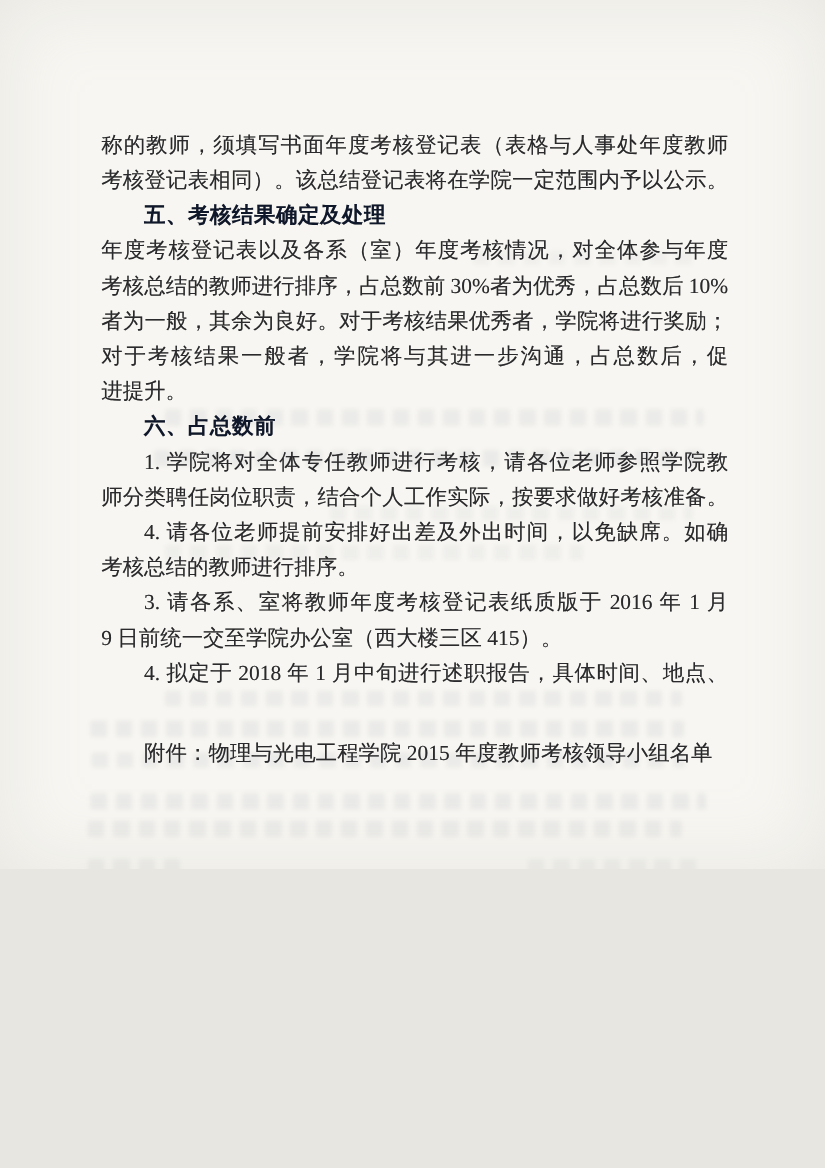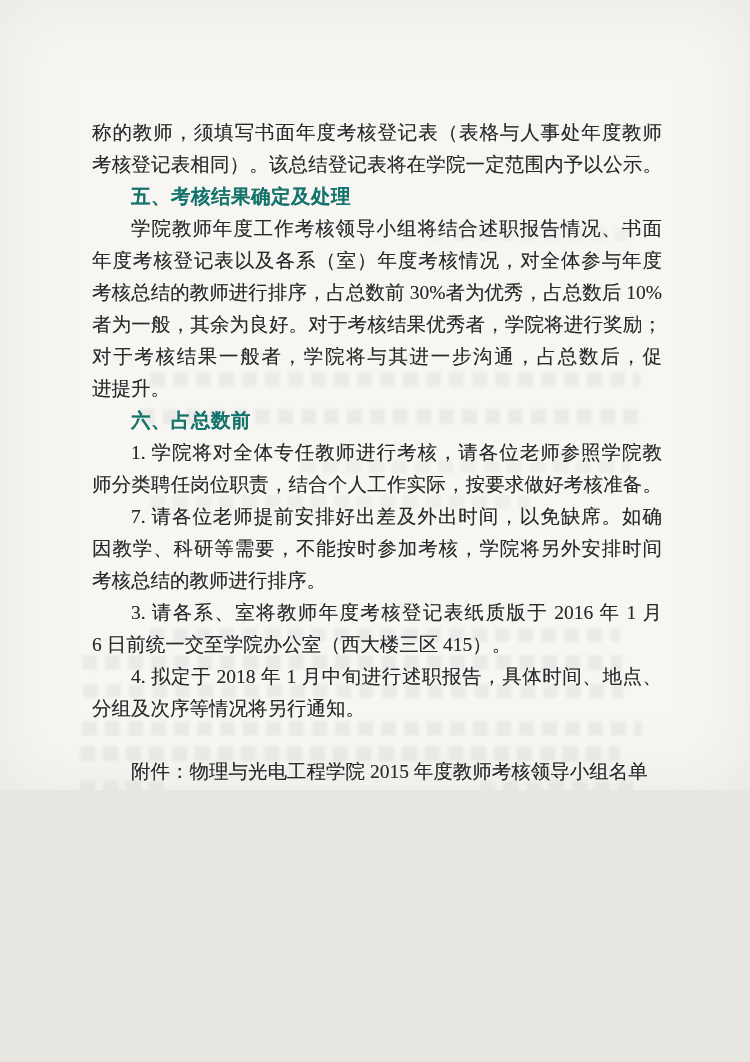--- a/index.html
+++ b/index.html
@@ -17,24 +17,24 @@
   
   .body{
     position:absolute;left:92px;top:117px;width:570px;
     font-size:19.5px;line-height:32px;
     text-shadow:0 0 .3px rgba(40,40,40,.45);
   }
   .line{overflow:hidden;text-align:left;white-space:nowrap;}
   .line.stretch{text-align:justify;text-align-last:justify;white-space:normal;}
   .line.indent{text-indent:39px;}
   .line.heading{
-    font-family:Liberation Serif, serif;
-    font-weight:700;letter-spacing:.5px;color:#0f766e;
+    font-family:Liberation Mono, monospace;
+    font-weight:700;letter-spacing:.5px;color:#0f172a;
   }
-  .line.gap{margin-top:31px;}
+  .line.gap{margin-top:41px;}
   
   .signature{
     position:absolute;left:433px;top:851px;width:196px;
     text-align:center;text-shadow:0 0 .3px rgba(40,40,40,.45);
   }
   .sig-org{font-size:20.5px;line-height:28px;letter-spacing:.5px;}
   .sig-date{font-size:16px;line-height:28px;margin-top:6px;letter-spacing:.5px;}
   
   .seal{
     position:absolute;left:485px;top:826px;width:130px;height:130px;
@@ -88,36 +88,33 @@
   <div class="ghost" style="left:120px;top:845px;width:150px;height:13px;opacity:.10;"></div>
   <div class="ghost" style="left:125px;top:875px;width:340px;height:15px;opacity:.10;"></div>
   <div class="ghost" style="left:125px;top:907px;width:320px;height:15px;opacity:.09;"></div>
   <div class="blob" style="left:45px;top:898px;width:36px;height:32px;"></div>
   <div class="red-ghost" style="left:614px;top:846px;width:48px;height:88px;opacity:.16;"></div>
 
   <div class="body">
       <div class="line stretch">称的教师，须填写书面年度考核登记表（表格与人事处年度教师</div>
       <div class="line stretch">考核登记表相同）。该总结登记表将在学院一定范围内予以公示。</div>
       <div class="line indent heading">五、考核结果确定及处理</div>
-      <div class="line indent stretch">学院教师年度工作考核领导小组将结合述职报告情况、书面</div>
       <div class="line stretch">年度考核登记表以及各系（室）年度考核情况，对全体参与年度</div>
       <div class="line stretch">考核总结的教师进行排序，占总数前 30%者为优秀，占总数后 10%</div>
       <div class="line stretch">者为一般，其余为良好。对于考核结果优秀者，学院将进行奖励；</div>
       <div class="line stretch">对于考核结果一般者，学院将与其进一步沟通，占总数后，促</div>
       <div class="line">进提升。</div>
       <div class="line indent heading">六、占总数前</div>
       <div class="line indent stretch">1. 学院将对全体专任教师进行考核，请各位老师参照学院教</div>
       <div class="line stretch">师分类聘任岗位职责，结合个人工作实际，按要求做好考核准备。</div>
-      <div class="line indent stretch">7. 请各位老师提前安排好出差及外出时间，以免缺席。如确</div>
-      <div class="line stretch">因教学、科研等需要，不能按时参加考核，学院将另外安排时间</div>
+      <div class="line indent stretch">4. 请各位老师提前安排好出差及外出时间，以免缺席。如确</div>
       <div class="line">考核总结的教师进行排序。</div>
       <div class="line indent stretch">3. 请各系、室将教师年度考核登记表纸质版于 2016 年 1 月</div>
-      <div class="line">6 日前统一交至学院办公室（西大楼三区 415）。</div>
+      <div class="line">9 日前统一交至学院办公室（西大楼三区 415）。</div>
       <div class="line indent stretch">4. 拟定于 2018 年 1 月中旬进行述职报告，具体时间、地点、</div>
-      <div class="line">分组及次序等情况将另行通知。</div>
       <div class="line indent gap">附件：物理与光电工程学院 2015 年度教师考核领导小组名单</div>
     </div>
 
   <div class="signature">
     <div class="sig-org">物理与光电工程学院</div>
     <div class="sig-date">2015 年 12 月 18 日</div>
   </div>
 
   <div class="seal">
     <svg viewBox="0 0 130 130" xmlns="http://www.w3.org/2000/svg">

